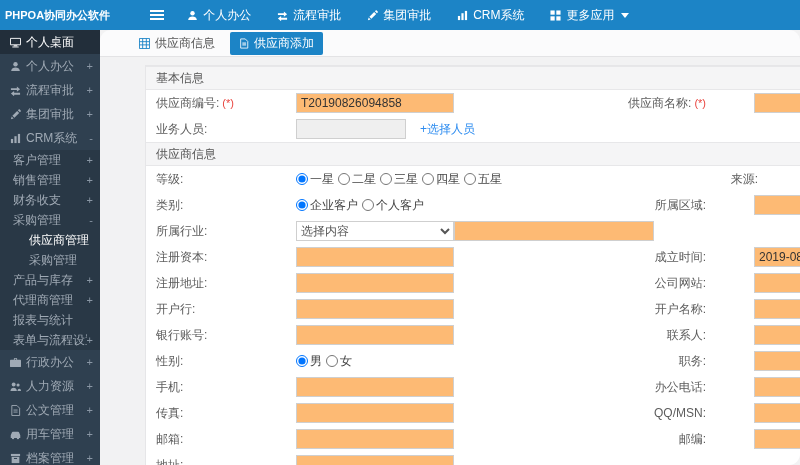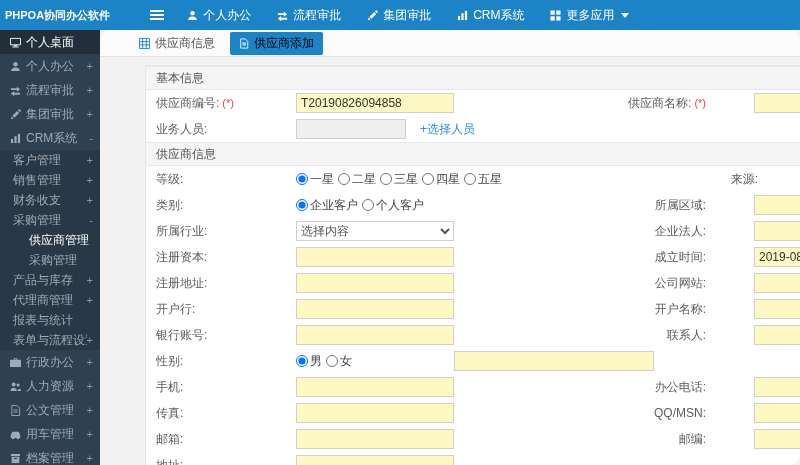--- a/index.html
+++ b/index.html
@@ -25,32 +25,32 @@
   .lvl3 { height:20px; padding-left:29px; background:#293846; }
   .side-item.active { background:#222e3a; color:#fff; }
   .side-item.active-sub { color:#fff; }
   .icon { display:inline-flex; align-items:center; }
 
   
   .main { position:absolute; left:100px; top:30px; width:700px; height:435px; overflow:hidden; background:#f2f2f3;border-radius:11px; }
   .tabbar { height:27px; background:#fbfbfc; border-bottom:1px solid #e3e3e5; display:flex; align-items:center; padding-left:30px; gap:6px; }
   .tab { display:flex; align-items:center; gap:5px; padding:3px 9px; cursor:pointer; color:#555; border-radius:2px; }
   .tab .icon { color:#1c84c6; }
-  .tab.active { background:#1c84c6; color:#000000;font-family:Liberation Serif, serif; }
+  .tab.active { background:#1c84c6; color:#ffffff;font-family:Liberation Serif, serif; }
   .tab.active .icon { color:#fff; }
 
   .panel { position:absolute; left:45px; top:35px; width:760px; min-height:500px; background:#fff; border:1px solid #e6e6e8; }
   .sec-head { height:24px; display:flex; align-items:center; padding-left:10px; background:#f5f5f6;
     border-top:1px solid #e7e7e9; border-bottom:1px solid #e7e7e9; color:#555; }
   .frow { height:26px; display:flex; align-items:center; padding-left:10px; }
   .l-label { flex:0 0 140px; color:#5c5c5c; white-space:nowrap; }
   .l-ctrl  { flex:0 0 158px; display:flex; align-items:center; white-space:nowrap; overflow:visible; }
   .r-label { flex:0 0 300px; text-align:right; padding-right:48px; color:#5c5c5c; white-space:nowrap; }
   .r-ctrl  { flex:0 0 200px; display:flex; align-items:center; }
-  .txt { width:100%; height:20px; border:1px solid #cfcfcf; padding:0 4px; font-size:12px; font-family:inherit; color:#333; background:#fef9c3; }
+  .txt { width:100%; height:20px; border:1px solid #cfcfcf; padding:0 4px; font-size:12px; font-family:inherit; color:#333; background:#fdba74; }
   .txt.narrow { width:110px; }
   .txt.muted { background:#efefef; }
   .sel { width:100%; height:20px; border:1px solid #cfcfcf; font-size:12px; font-family:inherit; color:#555; background:#fff; }
   .ropt { display:inline-flex; align-items:center; margin-right:4px; cursor:pointer; color:#444; }
   .ropt input { width:12px; height:12px; margin:0 2px 0 0; }
   .req { color:#e9453f; margin-left:3px; font-size:11px; }
   .pick { color:#2d8cf0; margin-left:14px; text-decoration:none; cursor:pointer; }
 </style>
 </head>
 <body>
@@ -347,21 +347,20 @@
         <div class="r-label"><span>所属区域:</span></div>
         <div class="r-ctrl">
           <input type="text" class="txt" value="" style="">
         </div>
       </div>
       <div class="frow">
         <div class="l-label"><span>所属行业:</span></div>
         <div class="l-ctrl">
           <select class="sel"><option>选择内容</option></select>
         </div>
-        <div class="r-label"><span>企业法人:</span></div>
         <div class="r-ctrl">
           <input type="text" class="txt" value="" style="">
         </div>
       </div>
       <div class="frow">
         <div class="l-label"><span>注册资本:</span></div>
         <div class="l-ctrl">
           <input type="text" class="txt" value="" style="">
         </div>
         <div class="r-label"><span>成立时间:</span></div>
@@ -404,20 +403,21 @@
         <div class="l-ctrl">
           <label class="ropt">
             <input type="radio" name="gender" checked="" style="">
             <span>男</span>
           </label>
           <label class="ropt">
             <input type="radio" name="gender" style="">
             <span>女</span>
           </label>
         </div>
+        <div class="r-label"><span>职务:</span></div>
         <div class="r-ctrl">
           <input type="text" class="txt" value="" style="">
         </div>
       </div>
       <div class="frow">
         <div class="l-label"><span>手机:</span></div>
         <div class="l-ctrl">
           <input type="text" class="txt" value="" style="">
         </div>
         <div class="r-label"><span>办公电话:</span></div>

